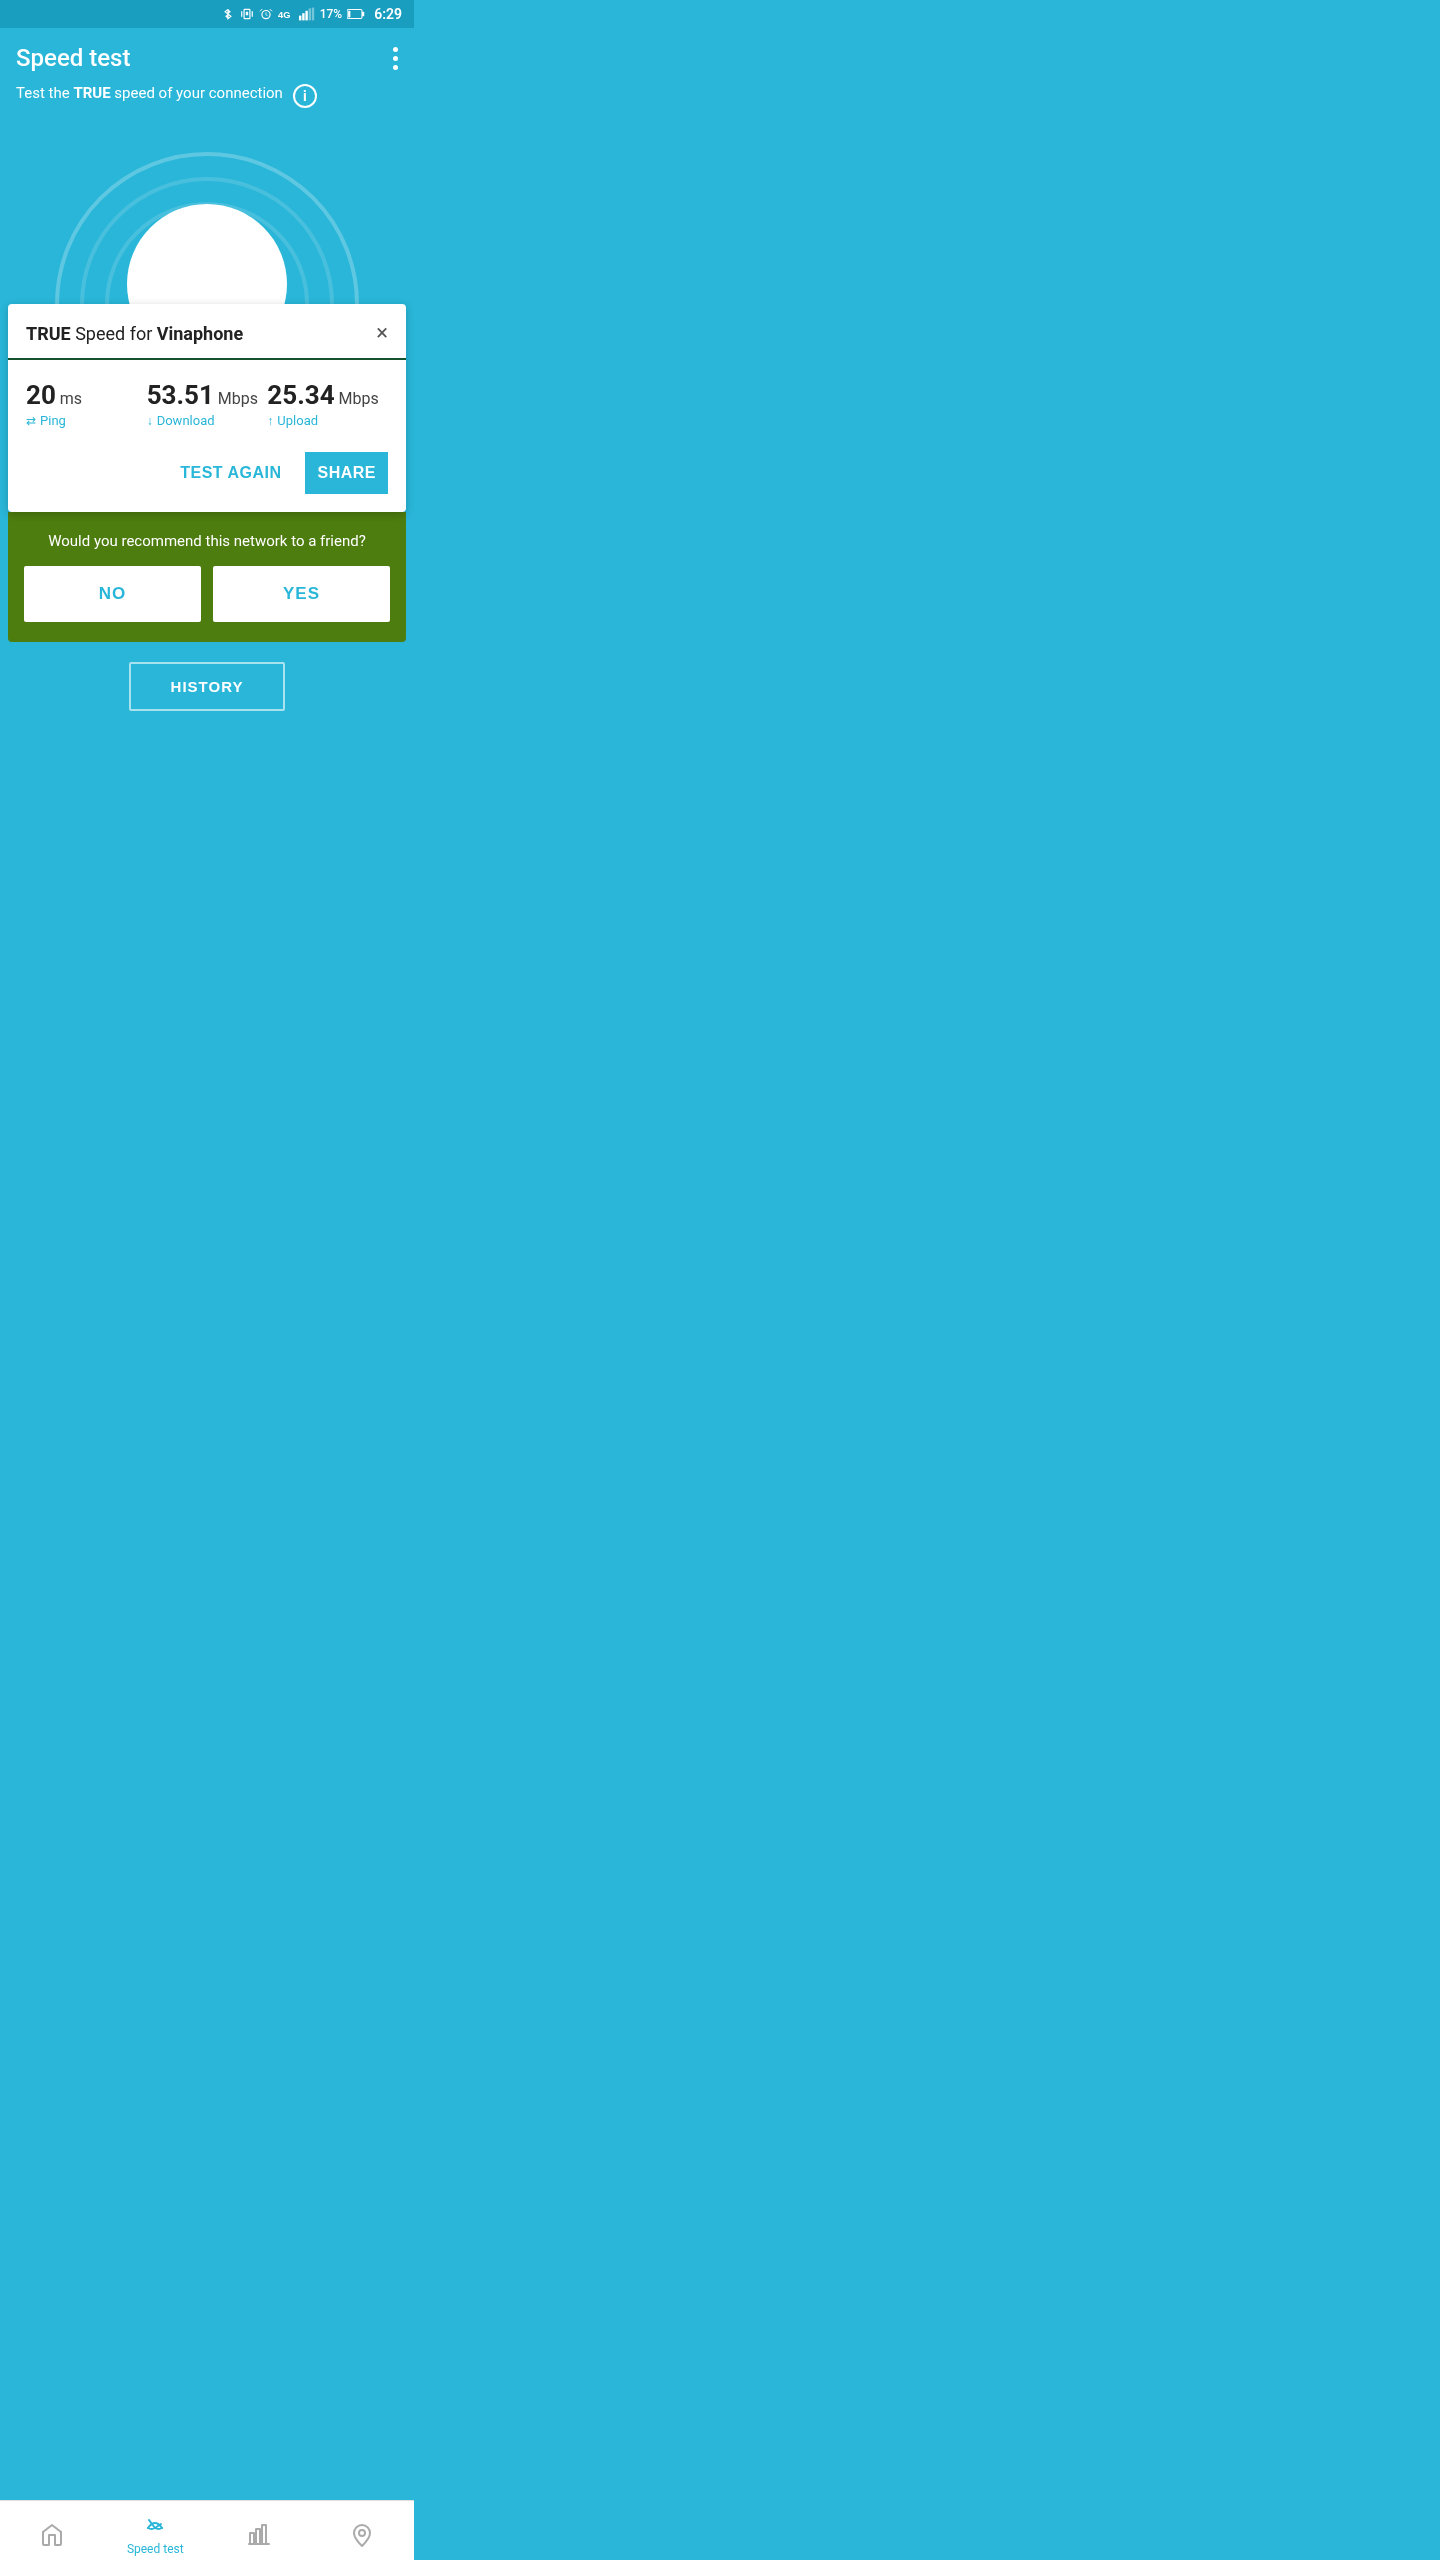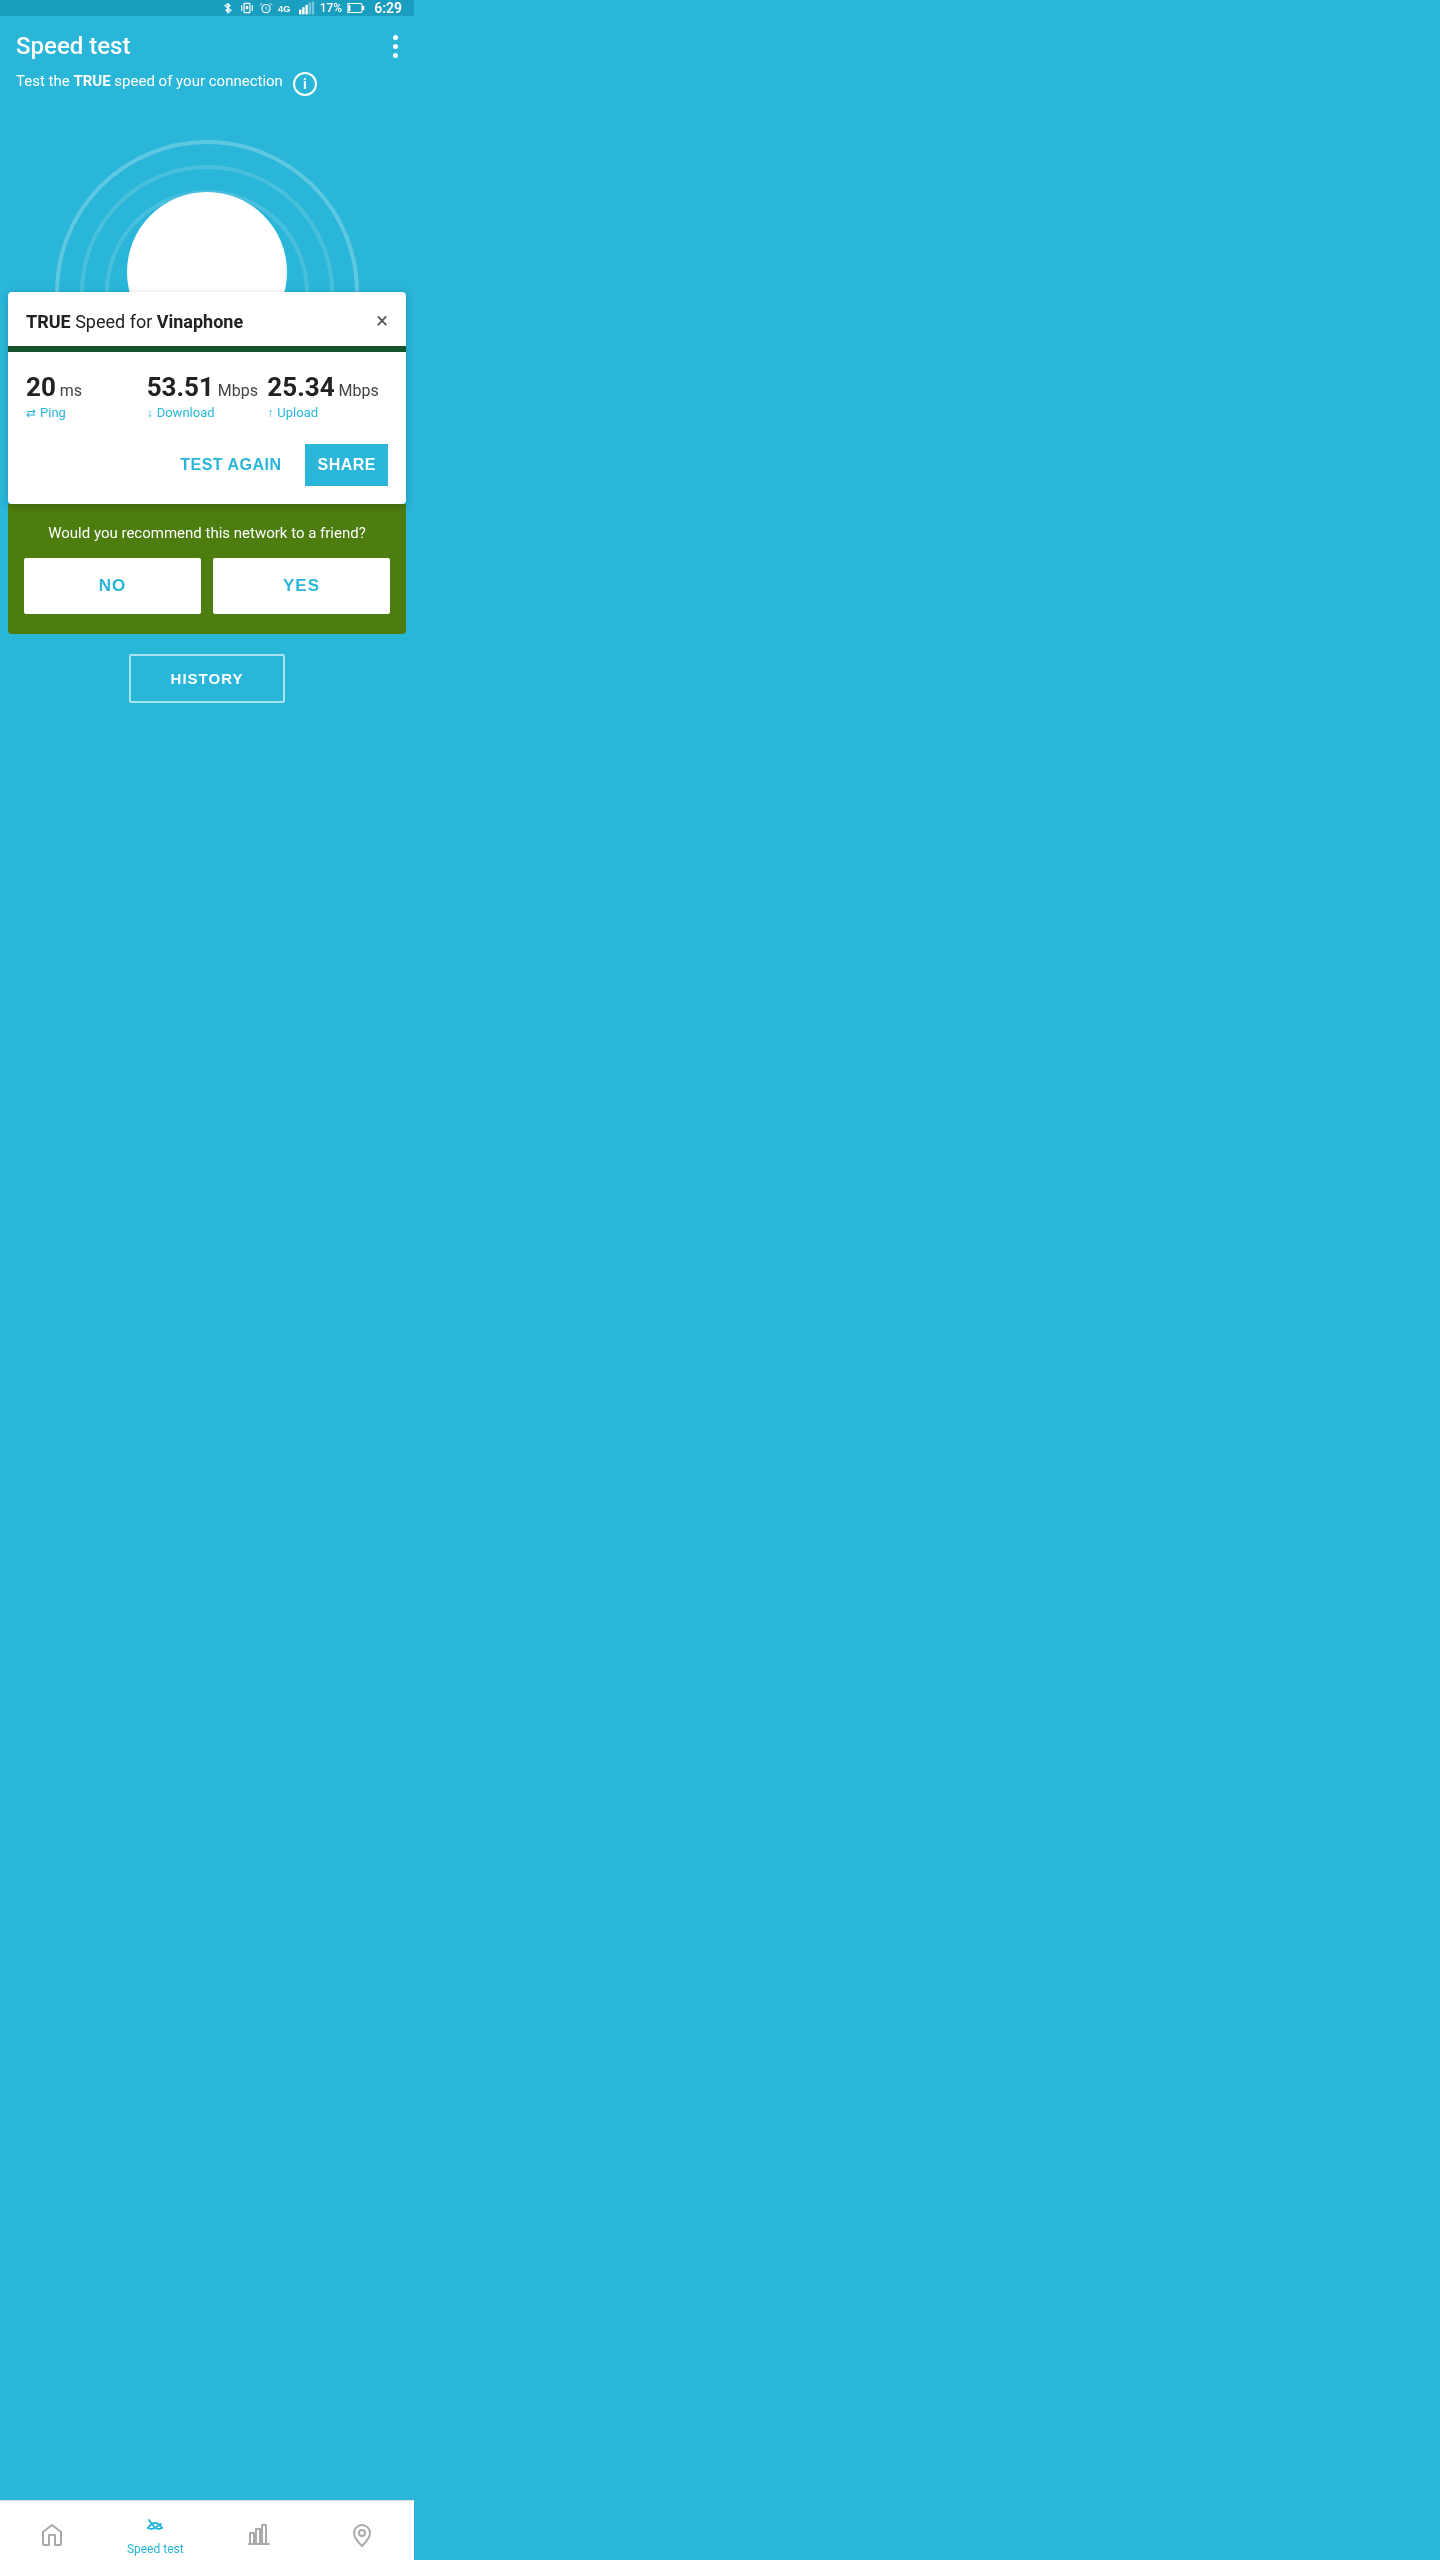--- a/index.html
+++ b/index.html
@@ -7,21 +7,21 @@
       width: 414px;
       min-height: 736px;
       font-family: 'Roboto', Arial, sans-serif;
       background: #29b6d8;
       overflow-x: hidden;
     }
 
     
     .status-bar {
       background: #1a9ec0;
-      height: 16px;
+      height: 28px;
       display: flex;
       align-items: center;
       justify-content: flex-end;
       padding: 0 12px;
       gap: 6px;
     }
     .status-bar span {
       color: white;
       font-size: 12px;
       font-weight: 500;
@@ -119,21 +119,21 @@
       background: white;
       border-radius: 4px;
       margin: 0 8px;
       position: relative;
       z-index: 10;
       box-shadow: 0 2px 8px rgba(0,0,0,0.2);
     }
 
     .card-header {
       padding: 18px 18px 14px 18px;
-      border-bottom: 6px solid #14532d;
+      border-bottom: 2px solid #14532d;
       display: flex;
       align-items: center;
       justify-content: space-between;
     }
     .card-title {
       font-size: 18px;
       color: #222;
     }
     .card-title strong {
       font-weight: 700;

